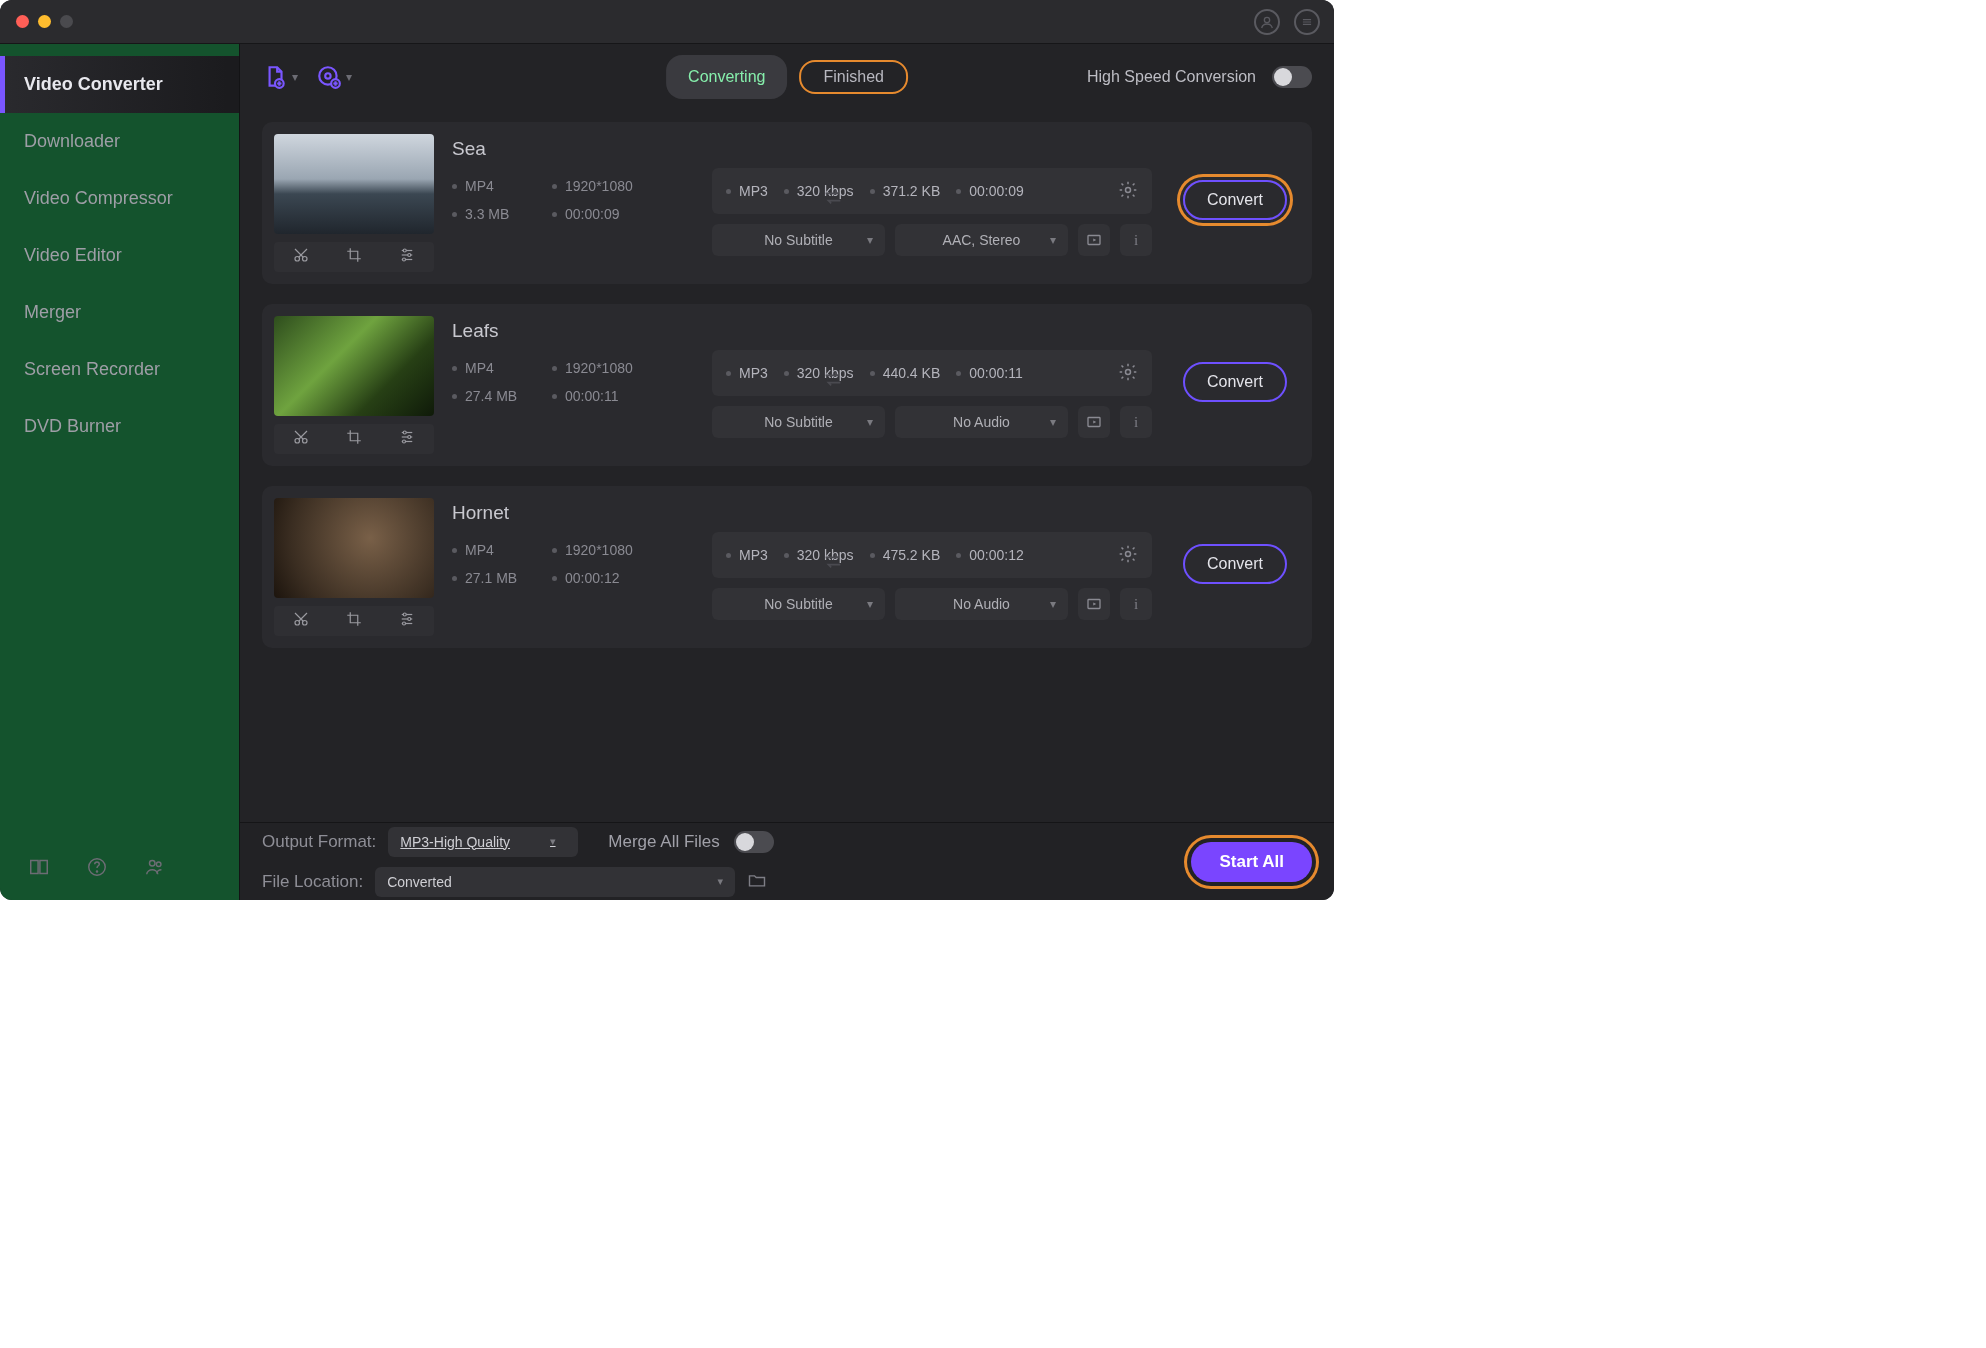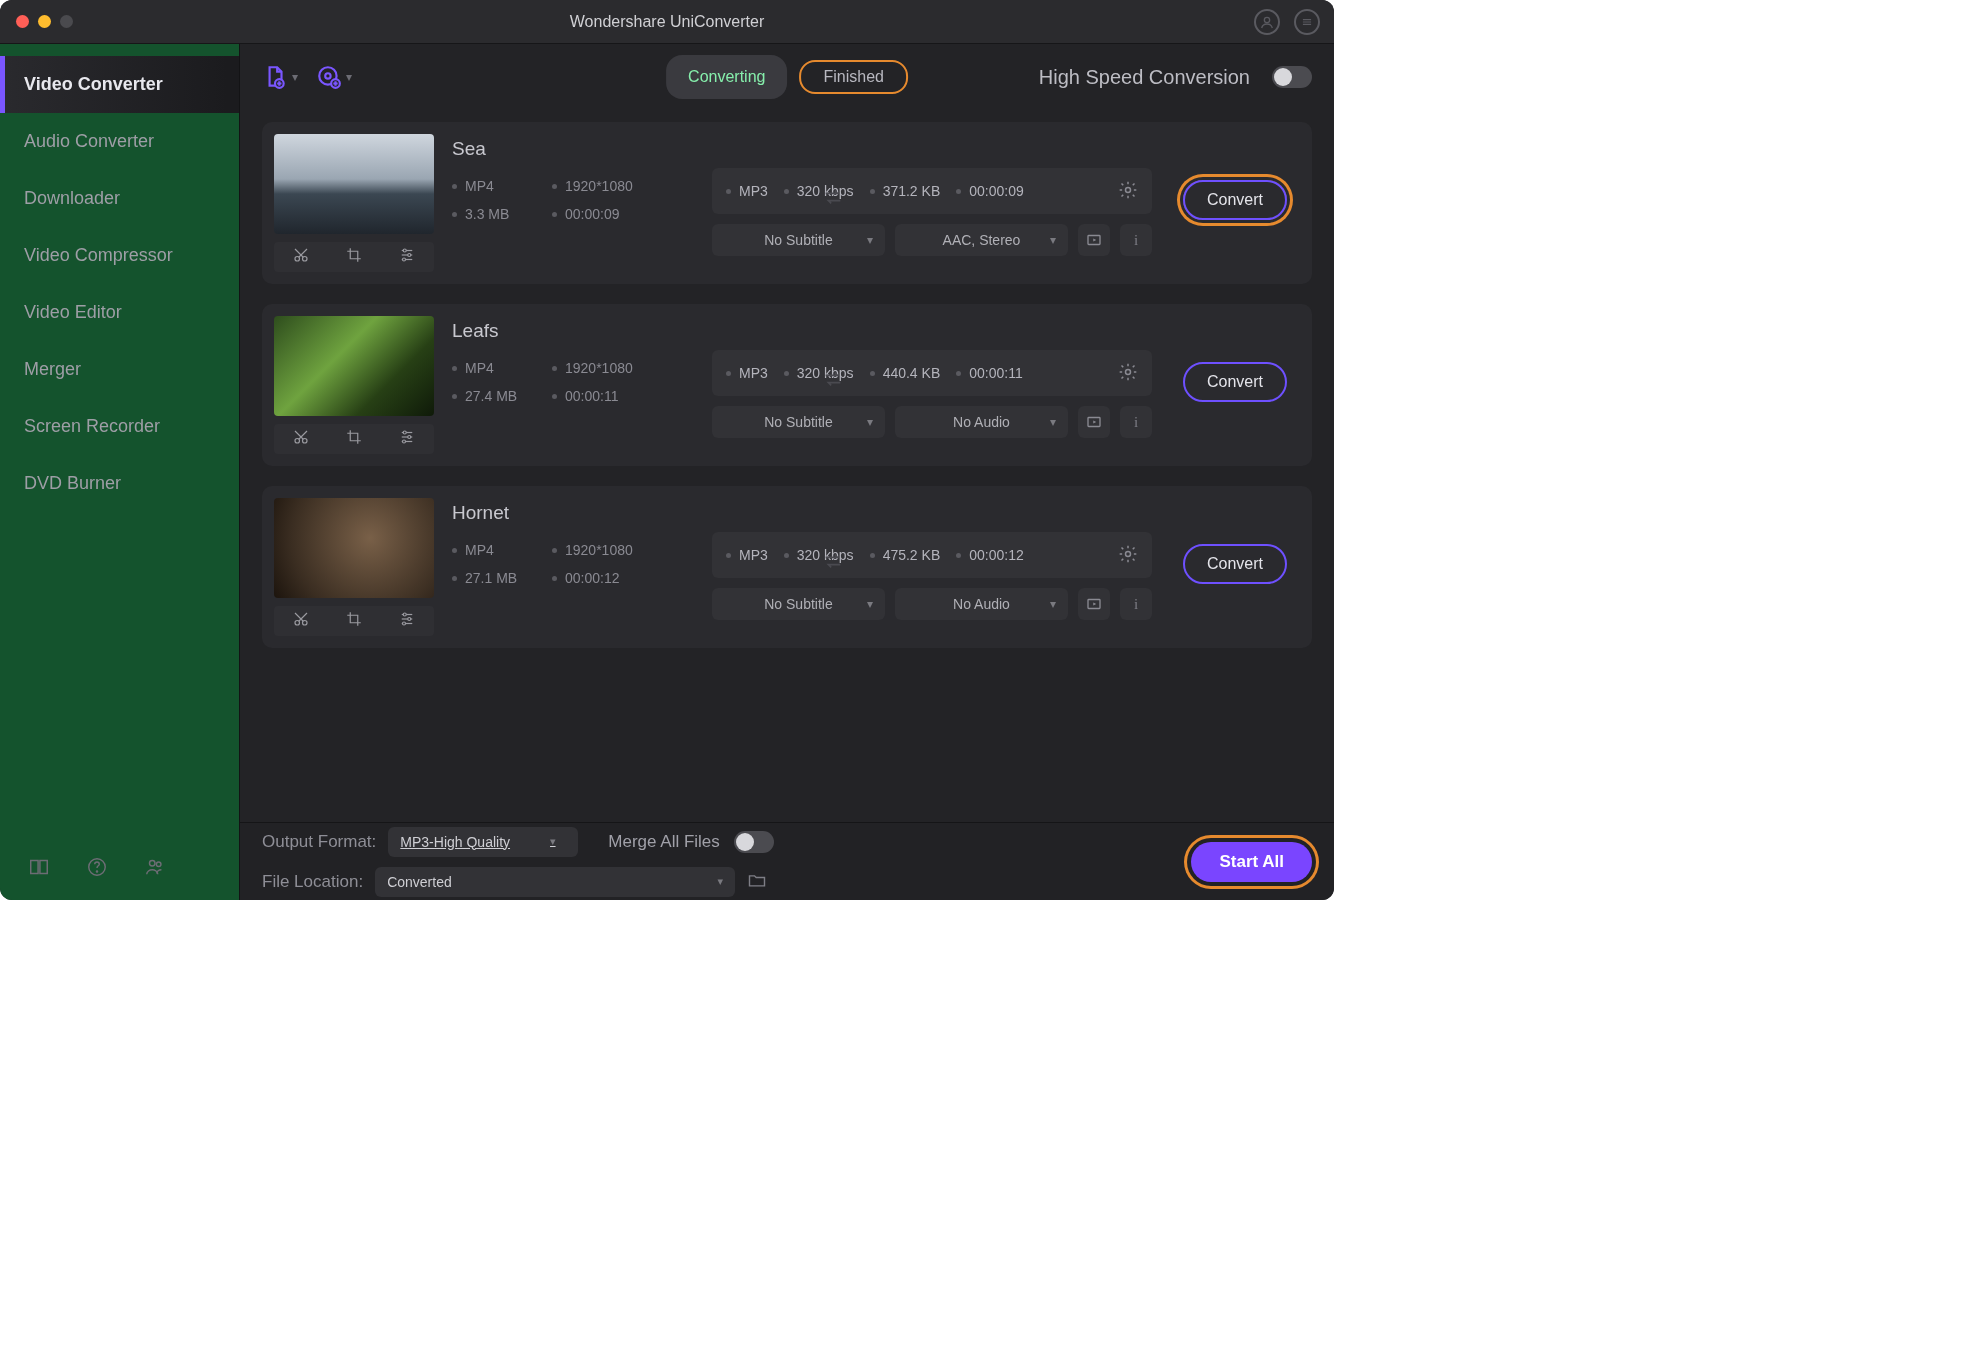--- a/index.html
+++ b/index.html
@@ -107,22 +107,22 @@
   }
   .seg-btn{
     height:44px;padding:0 22px;border-radius:16px;background:var(--bg4);
     color:#86efac;font-size:16px;display:flex;align-items:center;cursor:pointer;
   }
   .seg-btn.finished{
     background:transparent;color:#b8b8c0;
     border:2px solid var(--orange);height:34px;
   }
   .tb-right{
-    position:absolute;right:22px;display:flex;align-items:center;gap:22px;
-    color:#bdbdc4;font-size:20px;
+    position:absolute;right:22px;display:flex;align-items:center;gap:16px;
+    color:#bdbdc4;font-size:16px;
   }
   .toggle{
     width:40px;height:22px;border-radius:11px;background:var(--toggle-bg);position:relative;
   }
   .toggle::after{
     content:"";position:absolute;left:2px;top:2px;width:18px;height:18px;border-radius:50%;
     background:#d8d8dc;
   }
   
   .list{flex:1;overflow:auto;padding:12px 22px 0 22px;}
@@ -212,21 +212,20 @@
 
 <div class="frame">
   <div class="app">
 
     <div class="titlebar">
       <div class="traffic">
         <div class="dot red"></div>
         <div class="dot yellow"></div>
         <div class="dot grey"></div>
       </div>
-      <div class="apptitle">Wondershare UniConverter</div>
       <div class="title-right">
         <div class="circle-icon">
           <svg viewBox="0 0 24 24" width="16" height="16" fill="none" stroke="#5a5a60" stroke-width="2">
               <circle cx="12" cy="9" r="4"></circle>
               <path d="M4 21c1-4 5-6 8-6s7 2 8 6"></path>
             </svg>
         </div>
         <div class="circle-icon">
           <svg viewBox="0 0 24 24" width="14" height="14" fill="none" stroke="#5a5a60" stroke-width="2">
               <line x1="5" y1="8" x2="19" y2="8"></line>
@@ -235,21 +234,20 @@
             </svg>
         </div>
       </div>
     </div>
 
     <div class="body">
 
       <div class="sidebar">
         <div id="sidebar-items">
             <div class="side-item active">Video Converter</div>
-            <div class="side-item">Audio Converter</div>
             <div class="side-item">Downloader</div>
             <div class="side-item">Video Compressor</div>
             <div class="side-item">Video Editor</div>
             <div class="side-item">Merger</div>
             <div class="side-item">Screen Recorder</div>
             <div class="side-item">DVD Burner</div>
           </div>
         <div class="side-bottom">
           <span>
             <svg viewBox="0 0 24 24">

